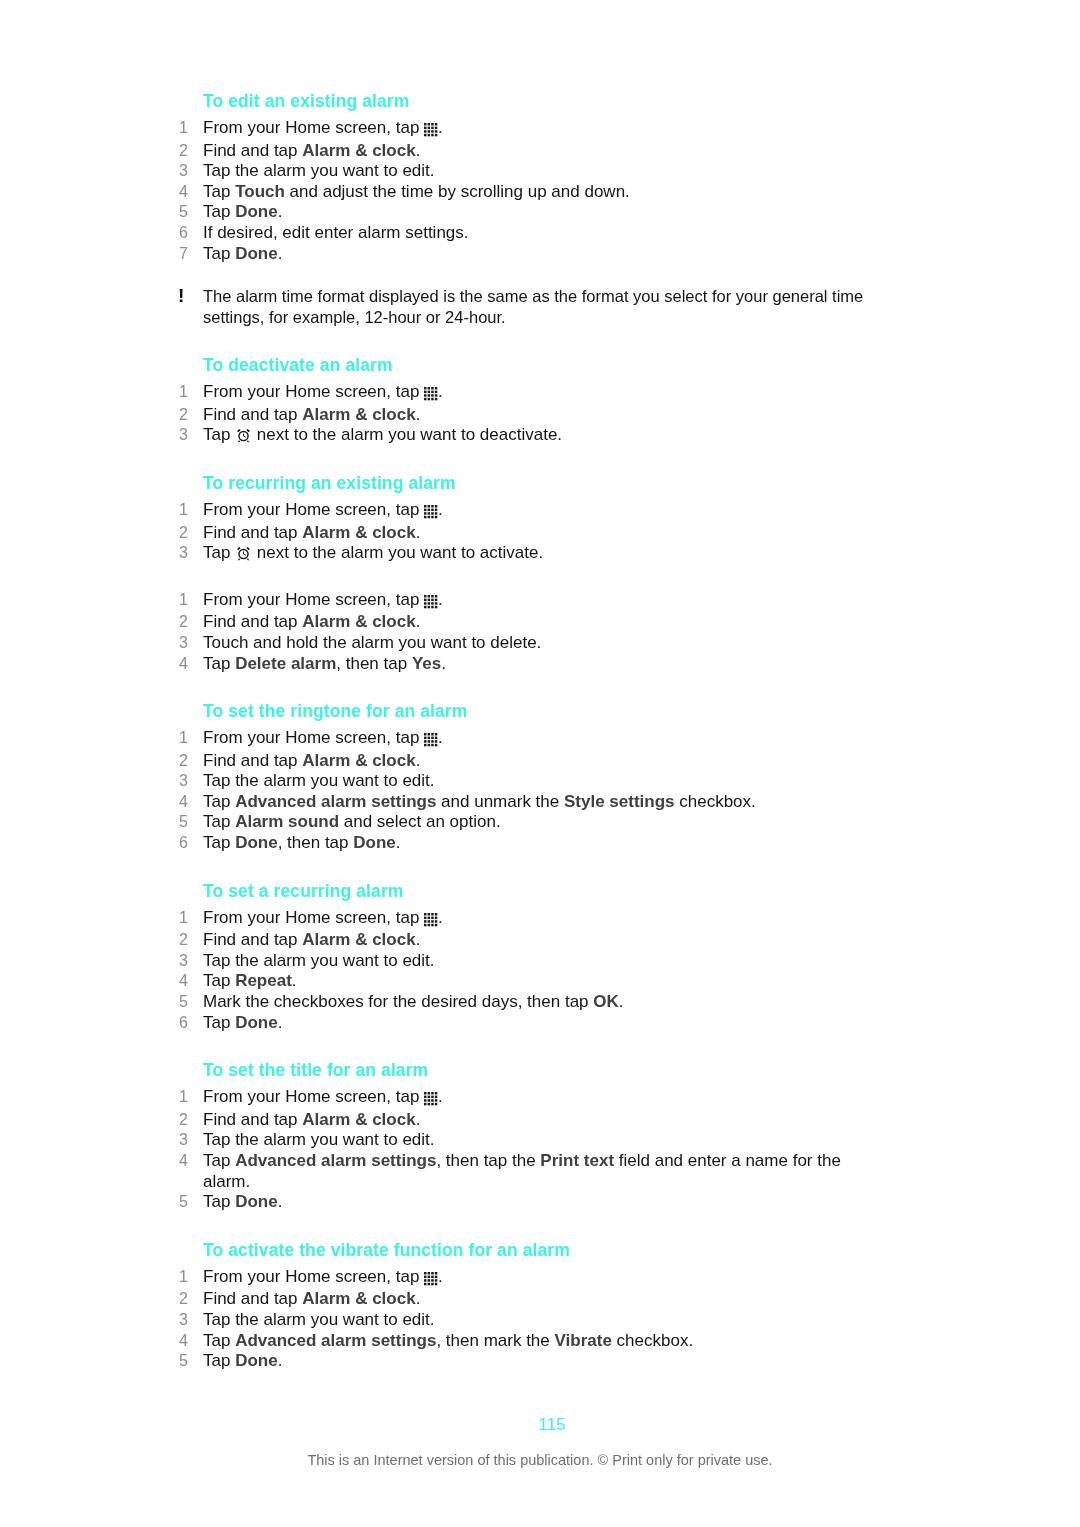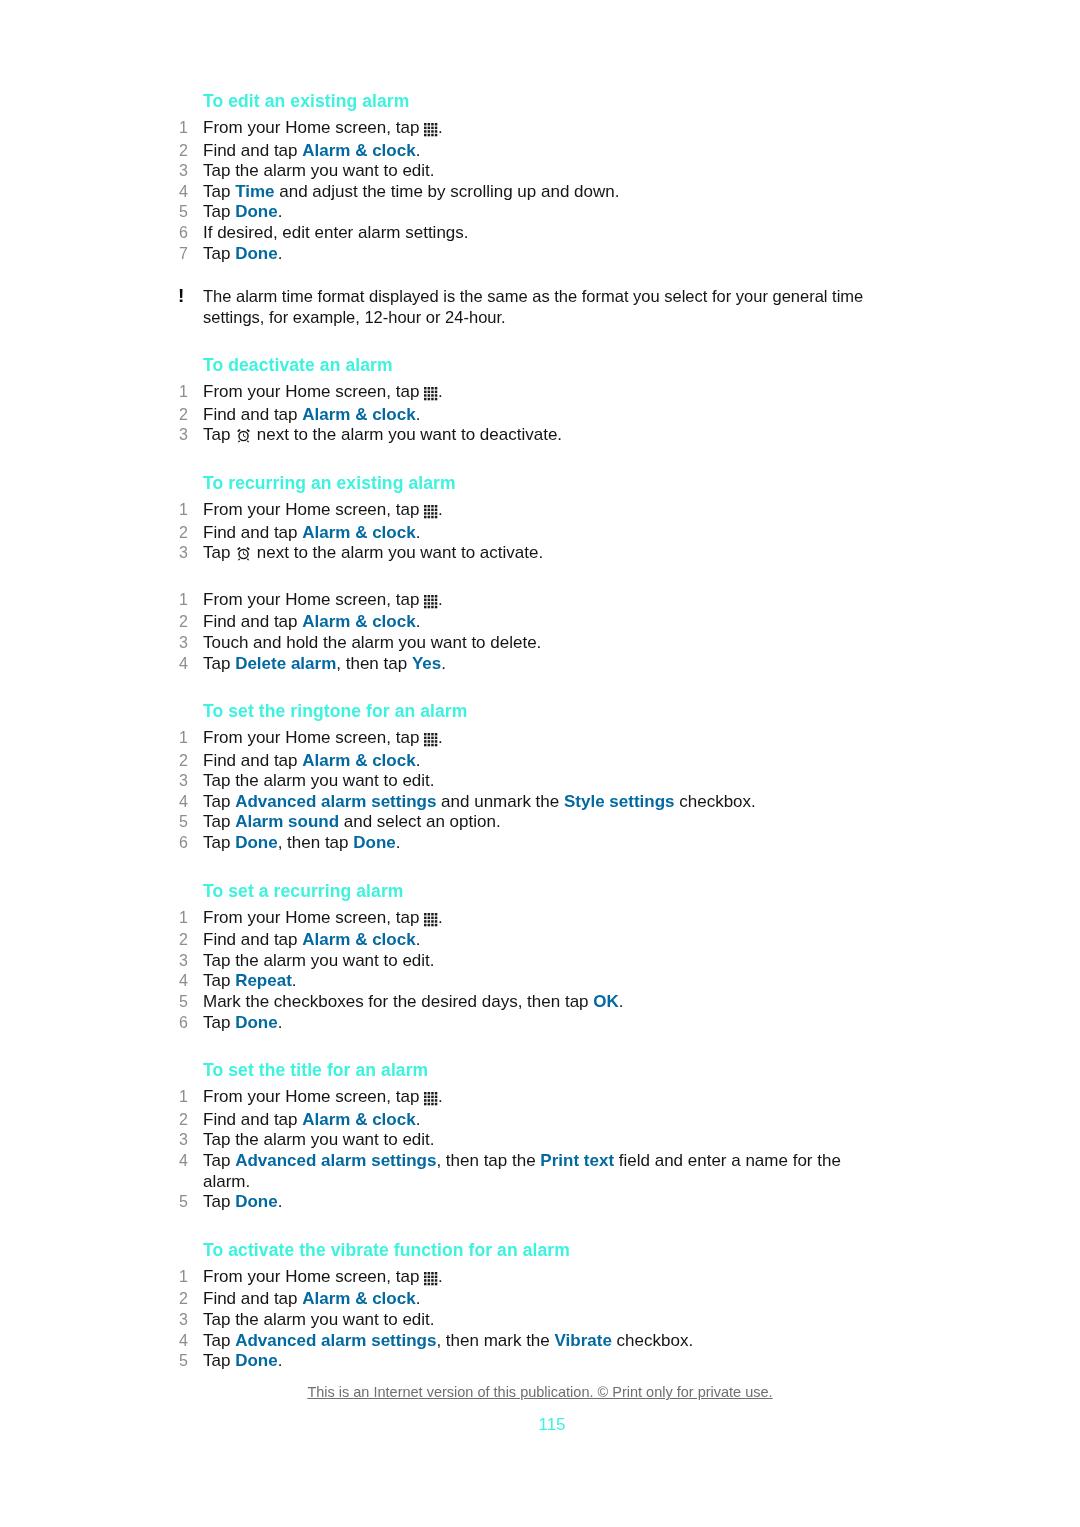--- a/index.html
+++ b/index.html
@@ -70,21 +70,21 @@
     text-align: right;
     color: #8d8d8d;
     font-size: 16px;
     line-height: 20.6px;
   }
   .step-text {
     display: block;
   }
   b, strong {
     font-weight: bold;
-    color: #0369a1;
+    color: #404040;
     margin-top: 8px;
   }
 
   
   .note {
     position: relative;
     padding-left: 35px;
     margin: 22px 0 0 0;
     font-size: 16.5px;
     line-height: 21px;
@@ -126,26 +126,25 @@
     width: 1080px;
     text-align: center;
     font-size: 17px;
     color: #3df3de;
     font-weight: normal;
     margin-left: 12px;
   }
   .footer-note {
     position: absolute;
     left: 0;
-    top: 1384px;
+    top: 1452px;
     width: 1080px;
     text-align: center;
     font-size: 14.5px;
     color: #6f6f6f;
-    text-decoration: underline;
   }
 </style>
 </head>
 <body>
 
 <div class="page">
 
   <div class="content" id="content-root">
       <div class="section">
         <h2 class="section-heading">To edit an existing alarm</h2>
@@ -174,21 +173,21 @@
           <li class="step">
             <span class="step-num">2</span>
             <span class="step-text">Find and tap <b>Alarm &amp; clock</b>.</span>
           </li>
           <li class="step">
             <span class="step-num">3</span>
             <span class="step-text">Tap the alarm you want to edit.</span>
           </li>
           <li class="step">
             <span class="step-num">4</span>
-            <span class="step-text">Tap <b>Time</b> and adjust the time by scrolling up and down.</span>
+            <span class="step-text">Tap <b>Touch</b> and adjust the time by scrolling up and down.</span>
           </li>
           <li class="step">
             <span class="step-num">5</span>
             <span class="step-text">Tap <b>Done</b>.</span>
           </li>
           <li class="step">
             <span class="step-num">6</span>
             <span class="step-text">If desired, edit enter alarm settings.</span>
           </li>
           <li class="step">

